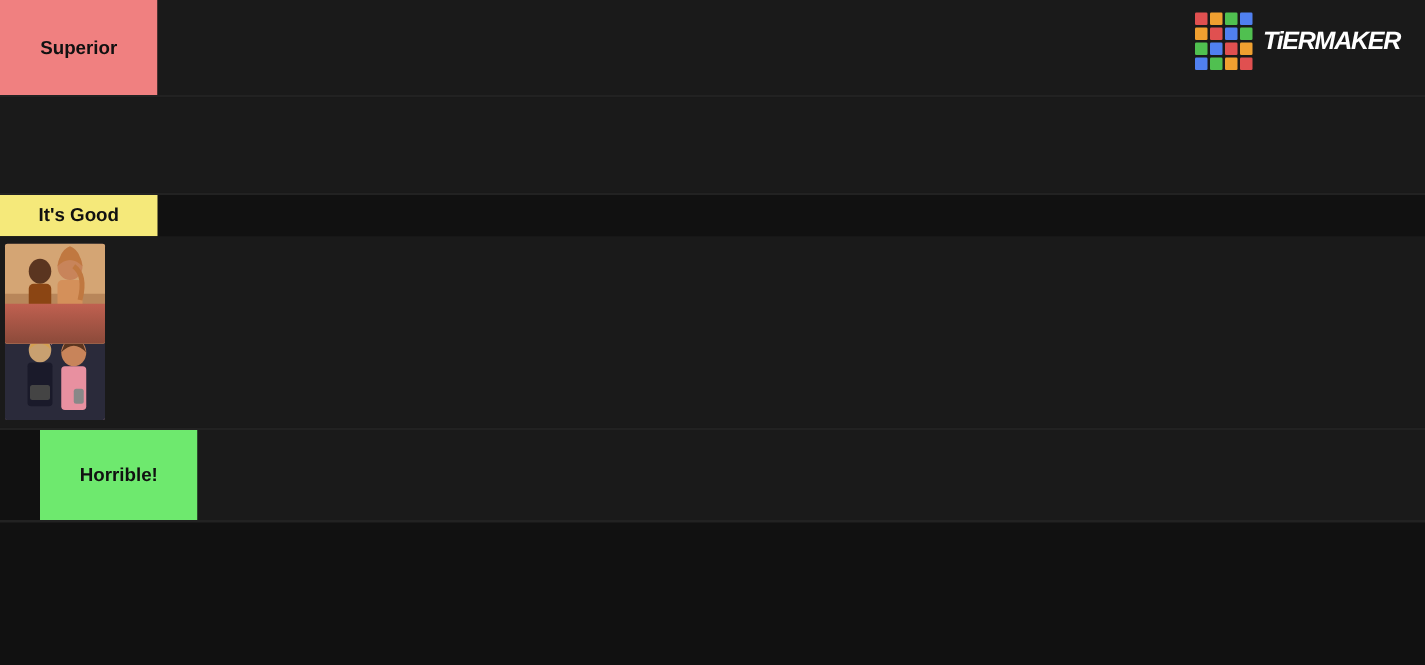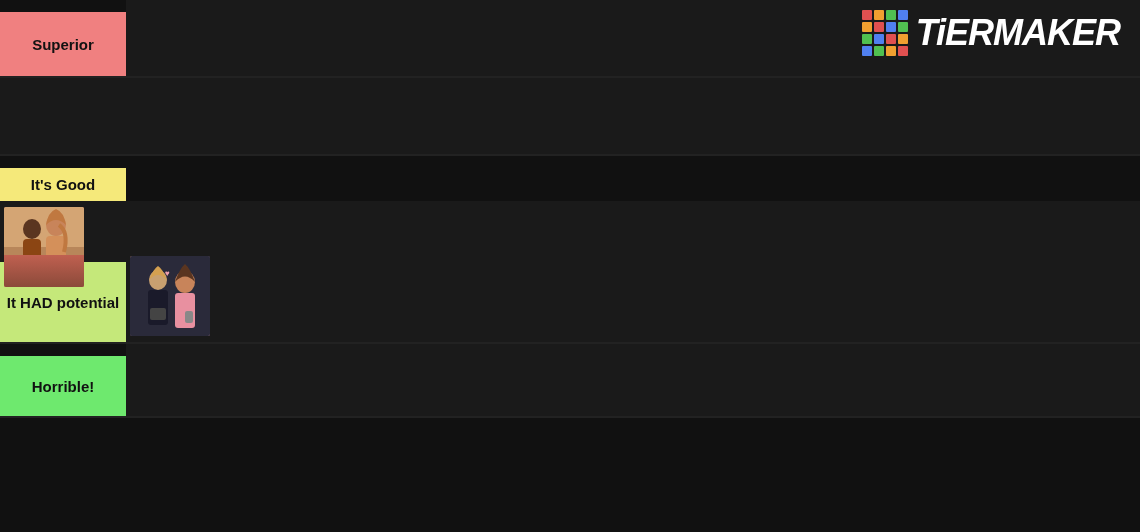--- a/index.html
+++ b/index.html
@@ -36,21 +36,21 @@
       gap: 2px;
     }
 
     .logo-cell {
       width: 10px;
       height: 10px;
       border-radius: 1px;
     }
 
     .logo-text {
-      font-size: 36px;
+      font-size: 20px;
       font-weight: 900;
       color: white;
       letter-spacing: -1px;
       font-style: italic;
     }
 
     .tier-row {
       display: flex;
       flex-direction: row;
       border-bottom: 2px solid #222;
@@ -61,21 +61,20 @@
       min-width: 126px;
       width: 126px;
       display: flex;
       align-items: center;
       justify-content: center;
       font-size: 15px;
       font-weight: bold;
       color: #111;
       padding: 8px 6px;
       word-break: break-word;
-      margin-top: 12px;
     }
 
     .tier-content {
       flex: 1;
       display: flex;
       flex-direction: row;
       align-items: center;
       background: #1a1a1a;
       min-height: 100%;
       padding: 4px;
@@ -93,21 +92,21 @@
       align-items: center;
       justify-content: center;
     }
 
     
     .row-superior   { height: 78px; }
     .row-reallygood { height: 78px; }
     .row-itsgood    { height: 94px; flex-direction: column; }
     .row-nothing    { height: 114px; }
     .row-hadpotential { height: 94px; }
-    .row-horrible   { height: 74px; }
+    .row-horrible   { height: 74px; padding-left: 32px; }
 
     
     .label-superior    { background: #f08080; }
     .label-reallygood  { background: #f4c97a; }
     .label-itsgood     { background: #f5e97a; }
     .label-nothing     { background: #f5e97a; }
     .label-hadpotential{ background: #c5e87a; }
     .label-horrible    { background: #6ee96e; }
 
     
@@ -191,21 +190,20 @@
           <rect x="42" y="29" width="20" height="38" rx="4" fill="#d4905a"></rect>
 
           <path d="M55 18 Q65 25 60 45" stroke="#c07840" stroke-width="4" fill="none"></path>
         </svg>
       </div>
     </div>
   </div>
 
 
   <div class="tier-row row-hadpotential">
-    <div class="tier-label label-hadpotential">It HAD potential</div>
     <div class="tier-content">
       <div class="tier-item manga-3">
 
         <svg width="80" height="80" viewBox="0 0 80 80" xmlns="http://www.w3.org/2000/svg">
           <rect width="80" height="80" fill="#2a2a3a"></rect>
 
           <ellipse cx="28" cy="24" rx="9" ry="10" fill="#c8a070"></ellipse>
           <path d="M19 24 Q28 14 37 24 Q32 12 28 10 Q24 12 19 24Z" fill="#d4a050"></path>
           <rect x="18" y="34" width="20" height="35" rx="3" fill="#1a1a2a"></rect>
 

